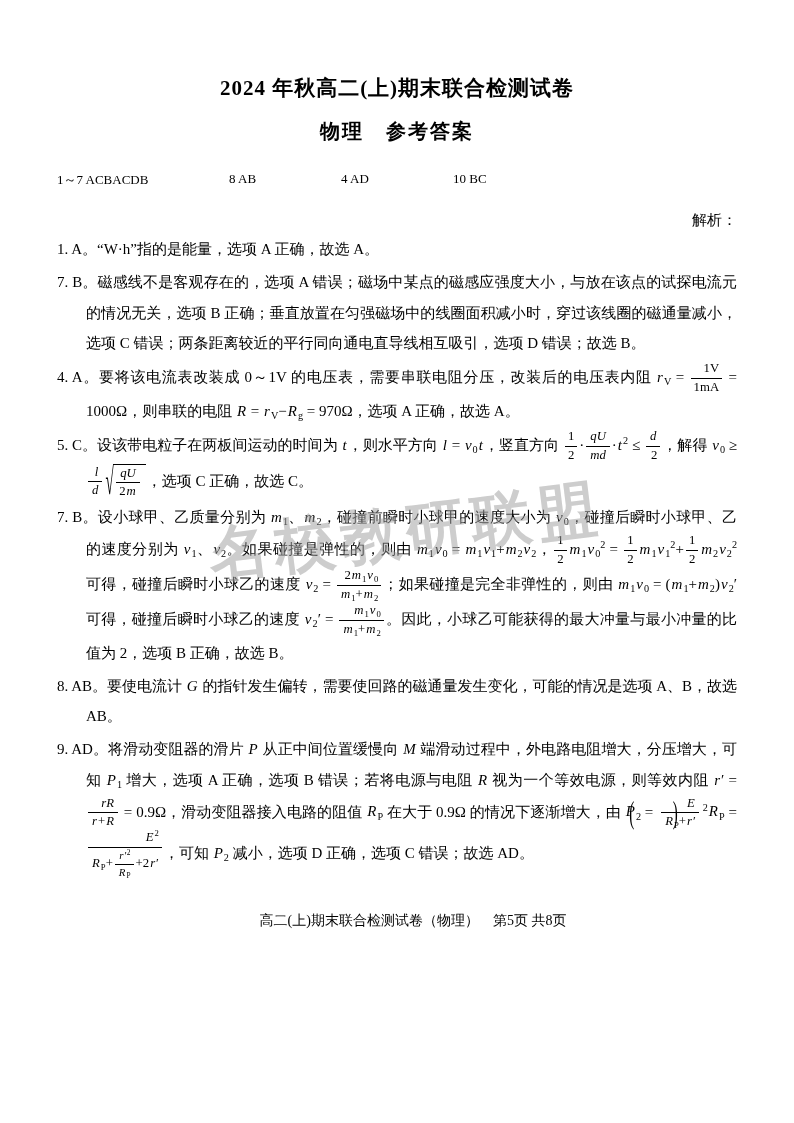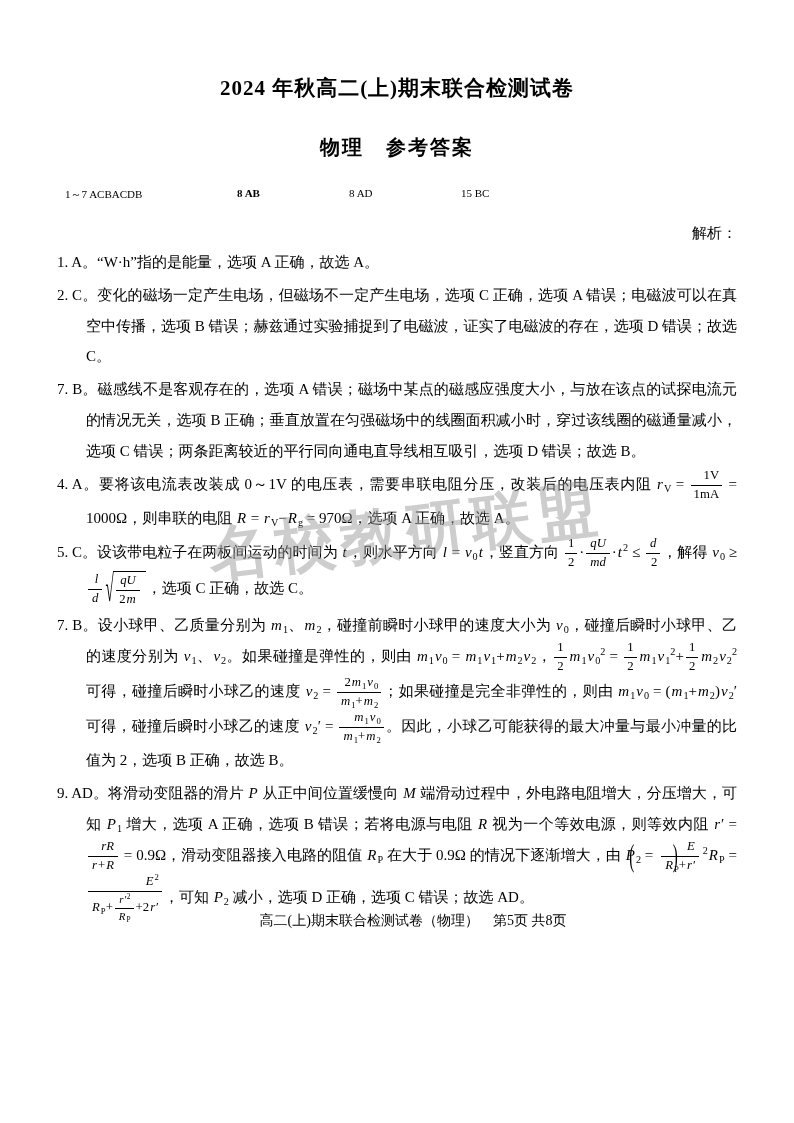--- a/index.html
+++ b/index.html
@@ -10,25 +10,25 @@
     font-family:"Liberation Serif","DejaVu Serif",serif;
     font-size:15px;
     position:relative;
     overflow:hidden;
   }
   .page { position:relative; width:794px; height:964px; padding:62px 57px 0 57px; z-index:1; }
   .title {
     text-align:center; font-size:21px; font-weight:bold; margin-top:12px; letter-spacing:1px;
   }
   .subtitle {
-    text-align:center; font-size:20px; font-weight:bold; margin-top:32px; letter-spacing:2px;
+    text-align:center; font-size:20px; font-weight:bold; margin-top:16px; letter-spacing:2px;
   }
-  .answers { margin-top:26px; display:flex; font-size:11px;margin-left:8px; }
+  .answers { margin-top:26px; display:flex; font-size:13px; }
   .answers span:nth-child(1){ width:172px; }
-  .answers span:nth-child(2){ width:112px;font-weight:bold; }
+  .answers span:nth-child(2){ width:112px; }
   .answers span:nth-child(3){ width:112px; }
   .analysis-label { margin-top:22px;text-align:right; }
   #analysis-list { margin-top:4px; }
   .item {
     margin-top:2px;
     line-height:2.05;
     padding-left:29px;
     text-indent:-29px;
     text-align:justify;
   }
@@ -64,31 +64,31 @@
 </style>
 </head>
 <body>
 
 <div class="page">
   <h1 class="title">2024 年秋高二(上)期末联合检测试卷</h1>
   <h2 class="subtitle">物理　参考答案</h2>
   <div class="answers" id="answer-row">
       <span>1～7 ACBACDB</span>
       <span>8 AB</span>
-      <span>8 AD</span>
-      <span>15 BC</span>
+      <span>4 AD</span>
+      <span>10 BC</span>
     </div>
   <div class="analysis-label">解析：</div>
   <div id="analysis-list">
       <p class="item">1. A。“W·h”指的是能量，选项 A 正确，故选 A。</p>
-      <p class="item">2. C。变化的磁场一定产生电场，但磁场不一定产生电场，选项 C 正确，选项 A 错误；电磁波可以在真空中传播，选项 B 错误；赫兹通过实验捕捉到了电磁波，证实了电磁波的存在，选项 D 错误；故选 C。</p>
       <p class="item">7. B。磁感线不是客观存在的，选项 A 错误；磁场中某点的磁感应强度大小，与放在该点的试探电流元的情况无关，选项 B 正确；垂直放置在匀强磁场中的线圈面积减小时，穿过该线圈的磁通量减小，选项 C 错误；两条距离较近的平行同向通电直导线相互吸引，选项 D 错误；故选 B。</p>
       <p class="item">4. A。要将该电流表改装成 0～1V 的电压表，需要串联电阻分压，改装后的电压表内阻 <i>r</i><sub>V</sub> = <span class="frac"><span class="fnum">1V</span><span class="fden">1mA</span></span> = 1000Ω，则串联的电阻 <i>R</i> = <i>r</i><sub>V</sub>−<i>R</i><sub>g</sub> = 970Ω，选项 A 正确，故选 A。</p>
       <p class="item">5. C。设该带电粒子在两板间运动的时间为 <i>t</i>，则水平方向 <i>l</i> = <i>v</i><sub>0</sub><i>t</i>，竖直方向 <span class="frac"><span class="fnum">1</span><span class="fden">2</span></span>·<span class="frac"><span class="fnum"><i>qU</i></span><span class="fden"><i>md</i></span></span>·<i>t</i><sup>2</sup> ≤ <span class="frac"><span class="fnum"><i>d</i></span><span class="fden">2</span></span>，解得 <i>v</i><sub>0</sub> ≥ <span class="frac"><span class="fnum"><i>l</i></span><span class="fden"><i>d</i></span></span><span class="sqrt">
           <span class="radical">√</span>
           <span class="radicand"><span class="frac"><span class="fnum"><i>qU</i></span><span class="fden">2<i>m</i></span></span></span>
         </span>，选项 C 正确，故选 C。</p>
       <p class="item">7. B。设小球甲、乙质量分别为 <i>m</i><sub>1</sub>、<i>m</i><sub>2</sub>，碰撞前瞬时小球甲的速度大小为 <i>v</i><sub>0</sub>，碰撞后瞬时小球甲、乙的速度分别为 <i>v</i><sub>1</sub>、<i>v</i><sub>2</sub>。如果碰撞是弹性的，则由 <i>m</i><sub>1</sub><i>v</i><sub>0</sub> = <i>m</i><sub>1</sub><i>v</i><sub>1</sub>+<i>m</i><sub>2</sub><i>v</i><sub>2</sub>，<span class="frac"><span class="fnum">1</span><span class="fden">2</span></span><i>m</i><sub>1</sub><i>v</i><sub>0</sub><sup>2</sup> = <span class="frac"><span class="fnum">1</span><span class="fden">2</span></span><i>m</i><sub>1</sub><i>v</i><sub>1</sub><sup>2</sup>+<span class="frac"><span class="fnum">1</span><span class="fden">2</span></span><i>m</i><sub>2</sub><i>v</i><sub>2</sub><sup>2</sup> 可得，碰撞后瞬时小球乙的速度 <i>v</i><sub>2</sub> = <span class="frac"><span class="fnum">2<i>m</i><sub>1</sub><i>v</i><sub>0</sub></span><span class="fden"><i>m</i><sub>1</sub>+<i>m</i><sub>2</sub></span></span>；如果碰撞是完全非弹性的，则由 <i>m</i><sub>1</sub><i>v</i><sub>0</sub> = (<i>m</i><sub>1</sub>+<i>m</i><sub>2</sub>)<i>v</i><sub>2</sub>′ 可得，碰撞后瞬时小球乙的速度 <i>v</i><sub>2</sub>′ = <span class="frac"><span class="fnum"><i>m</i><sub>1</sub><i>v</i><sub>0</sub></span><span class="fden"><i>m</i><sub>1</sub>+<i>m</i><sub>2</sub></span></span>。因此，小球乙可能获得的最大冲量与最小冲量的比值为 2，选项 B 正确，故选 B。</p>
+      <p class="item">8. AB。要使电流计 <i>G</i> 的指针发生偏转，需要使回路的磁通量发生变化，可能的情况是选项 A、B，故选 AB。</p>
       <p class="item">9. AD。将滑动变阻器的滑片 <i>P</i> 从正中间位置缓慢向 <i>M</i> 端滑动过程中，外电路电阻增大，分压增大，可知 <i>P</i><sub>1</sub> 增大，选项 A 正确，选项 B 错误；若将电源与电阻 <i>R</i> 视为一个等效电源，则等效内阻 <i>r</i>′ = <span class="frac"><span class="fnum"><i>rR</i></span><span class="fden"><i>r</i>+<i>R</i></span></span> = 0.9Ω，滑动变阻器接入电路的阻值 <i>R</i><sub>P</sub> 在大于 0.9Ω 的情况下逐渐增大，由 <i>P</i><sub>2</sub> = <span class="bigp">(</span><span class="frac"><span class="fnum"><i>E</i></span><span class="fden"><i>R</i><sub>P</sub>+<i>r</i>′</span></span><span class="bigp">)</span><sup>2</sup><i>R</i><sub>P</sub> = <span class="frac"><span class="fnum"><i>E</i><sup>2</sup></span><span class="fden"><i>R</i><sub>P</sub>+<span class="frac"><span class="fnum"><i>r</i>′<sup>2</sup></span><span class="fden"><i>R</i><sub>P</sub></span></span>+2<i>r</i>′</span></span>，可知 <i>P</i><sub>2</sub> 减小，选项 D 正确，选项 C 错误；故选 AD。</p>
     </div>
   <div class="watermark">名校教研联盟</div>
   <div class="footer">高二(上)期末联合检测试卷（物理）　第5页 共8页</div>
 </div>
 
 </body></html>

